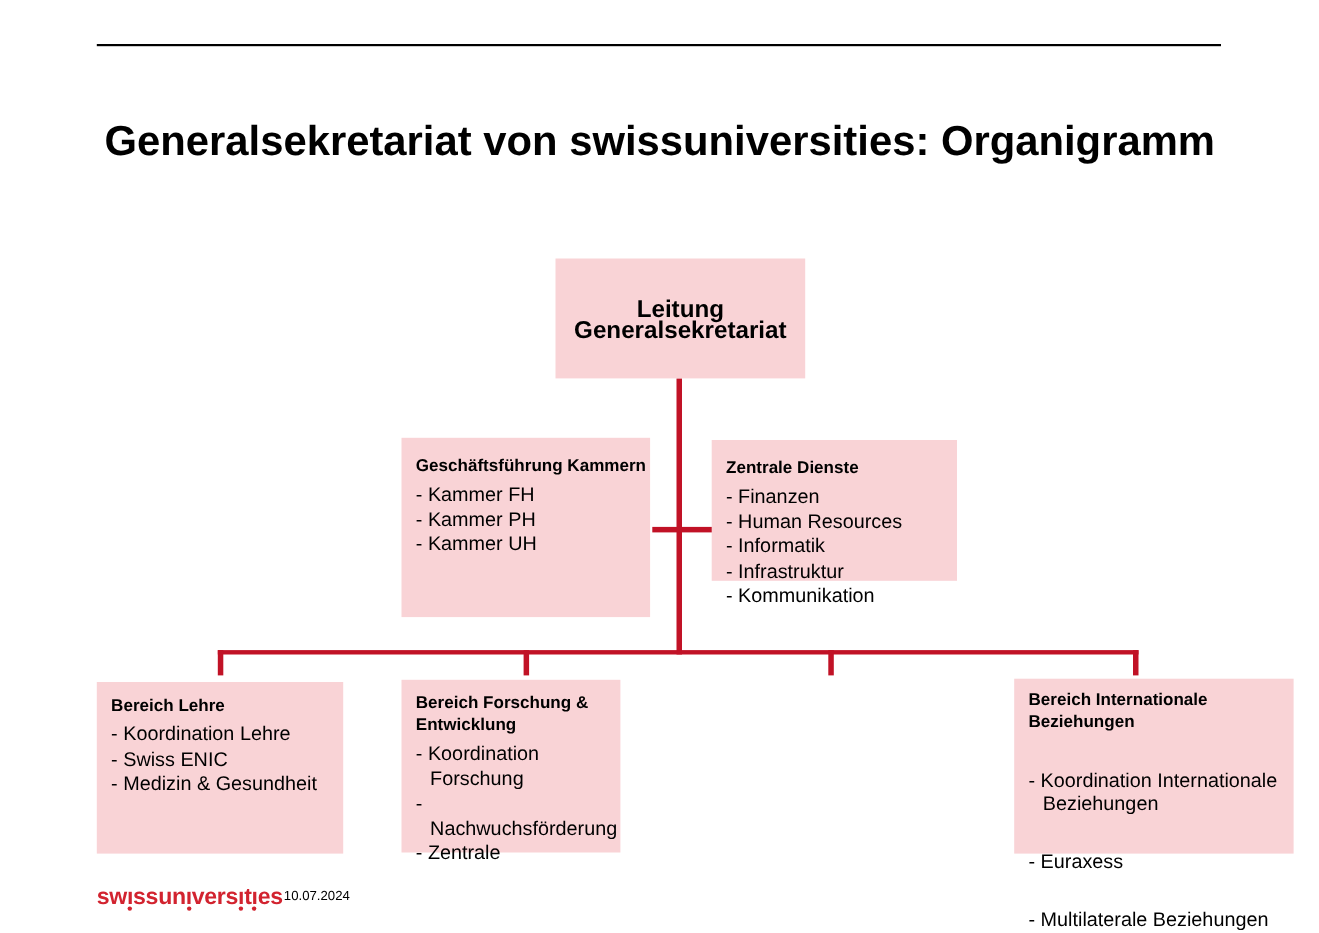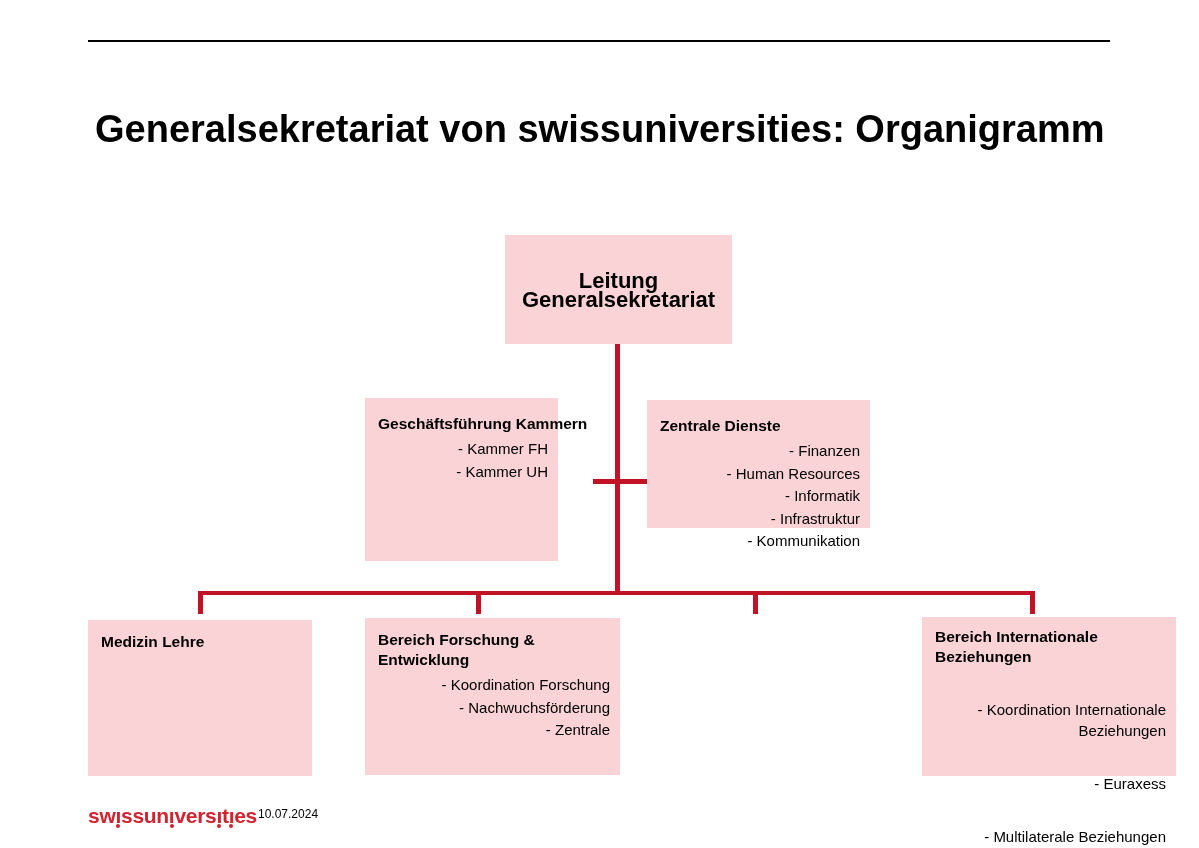--- a/index.html
+++ b/index.html
@@ -11,34 +11,34 @@
   *{box-sizing:border-box;margin:0;padding:0;}
   body{font-family:"Liberation Sans","DejaVu Sans",sans-serif;background:#ffffff;}
   .stage{position:relative;width:1199px;height:848px;background:#ffffff;overflow:hidden;}
 
   .top-rule{position:absolute;left:88px;top:40px;width:1022px;height:2px;background:var(--text-black);}
   .slide-title{position:absolute;left:95px;top:108px;font-size:38px;font-weight:bold;color:var(--text-black);letter-spacing:0px;}
 
   .box{position:absolute;background:var(--box-fill);color:var(--text-black);padding:12px 10px 0 13px;}
   .box-title{font-size:15.5px;font-weight:bold;line-height:20px;margin-bottom:4px;}
   .box-title.nowrap{white-space:nowrap;}
-  .box-items .item{font-size:15px;line-height:22.5px;padding-left:13px;text-indent:-13px;margin-bottom:0px;text-align:right;}
+  .box-items .item{font-size:18px;line-height:22.5px;padding-left:13px;text-indent:-13px;margin-bottom:0px;}
   .box-items .item::before{content:"- ";}
 
   
   .box-root{left:505px;top:235px;width:227px;height:109px;display:flex;flex-direction:column;align-items:center;justify-content:center;padding:0;text-align:center;}
   .box-root .line{display:block;font-size:22px;font-weight:bold;line-height:19px;}
 
   
-  .box-gfk{left:365px;top:398px;width:193px;height:163px;padding-top:16px;}
+  .box-gfk{left:365px;top:398px;width:226px;height:163px;padding-top:16px;}
   .box-zd{left:647px;top:400px;width:223px;height:128px;padding-top:16px;}
 
   
   .box-b1{left:88px;top:620px;width:224px;height:156px;}
-  .box-b2{left:365px;top:618px;width:255px;height:157px;}
+  .box-b2{left:365px;top:618px;width:199px;height:157px;}
   .box-b3{left:645px;top:620px;width:226px;height:156px;padding-top:25px;}
   .box-b4{left:922px;top:617px;width:254px;height:159px;padding-top:10px;}
   .box-b4 .box-items .item{line-height:21px;margin-top:32px;}
 
   
   .conn{position:absolute;background:var(--connector-red);}
   .conn-v-main{left:615px;top:344px;width:5px;height:251px;}
   .conn-h-cross{left:593px;top:479px;width:57px;height:5px;}
   .conn-h-main{left:198px;top:591px;width:837px;height:4px;}
   .conn-drop1{left:198px;top:591px;width:5px;height:23px;}
@@ -71,37 +71,43 @@
 
   <div class="box box-root">
     <span class="line">Leitung</span>
     <span class="line">Generalsekretariat</span>
   </div>
 
   <div class="box box-gfk">
     <div class="box-title nowrap">Geschäftsführung Kammern</div>
     <div class="box-items">
         <div class="item">Kammer FH</div>
+        <div class="item">Kammer PH</div>
         <div class="item">Kammer UH</div>
       </div>
   </div>
 
   <div class="box box-zd">
     <div class="box-title">Zentrale Dienste</div>
     <div class="box-items">
         <div class="item">Finanzen</div>
         <div class="item">Human Resources</div>
         <div class="item">Informatik</div>
         <div class="item">Infrastruktur</div>
         <div class="item">Kommunikation</div>
       </div>
   </div>
 
   <div class="box box-b1">
-    <div class="box-title">Medizin Lehre</div>
+    <div class="box-title">Bereich Lehre</div>
+    <div class="box-items">
+        <div class="item">Koordination Lehre</div>
+        <div class="item">Swiss ENIC</div>
+        <div class="item">Medizin &amp; Gesundheit</div>
+      </div>
   </div>
 
   <div class="box box-b2">
     <div class="box-title">Bereich Forschung &amp; Entwicklung</div>
     <div class="box-items">
         <div class="item">Koordination Forschung</div>
         <div class="item">Nachwuchsförderung</div>
         <div class="item">Zentrale</div>
       </div>
   </div>

